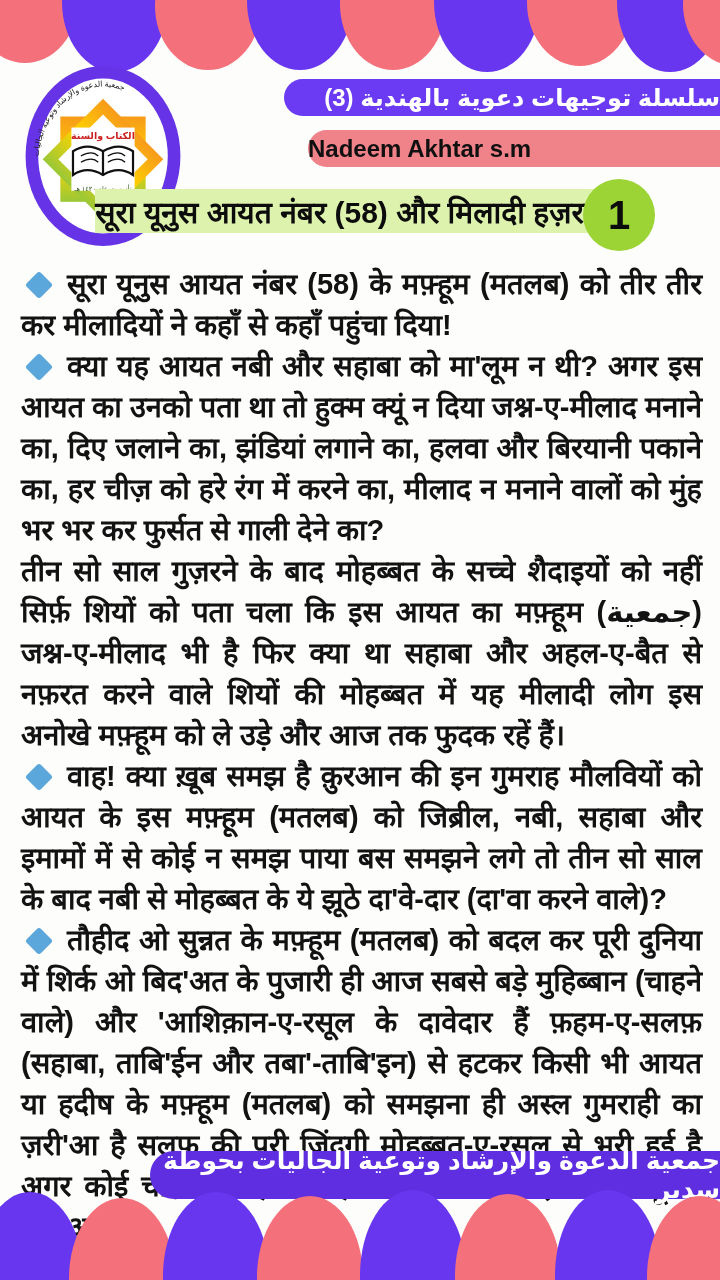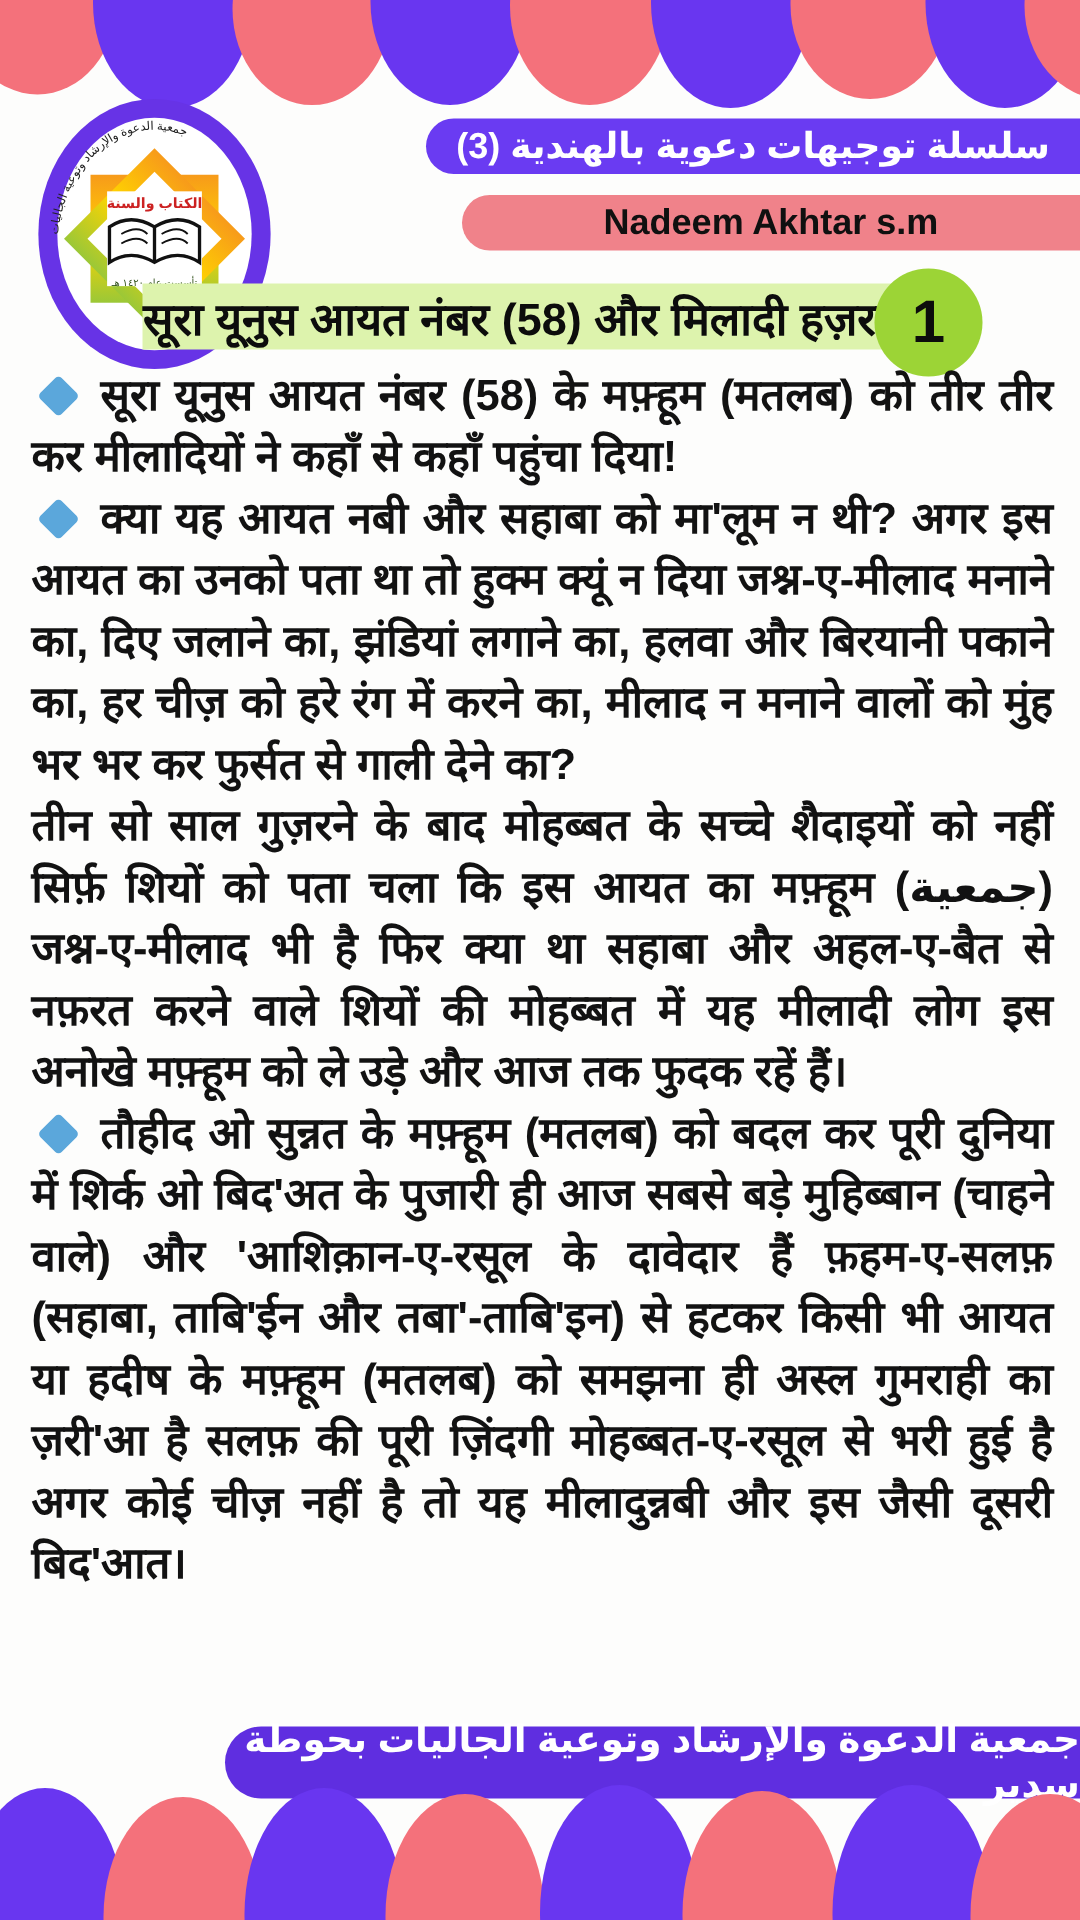--- a/index.html
+++ b/index.html
@@ -14,21 +14,21 @@
   .sc{position:absolute;border-radius:50%;}
   .c-red{background:var(--scallop-red,#F4717B);}
   .c-purple{background:var(--scallop-purple,#6936F0);}
 
   
   .logo{position:absolute;left:24px;top:64px;width:158px;height:184px;}
 
   
   .banner{
     position:absolute;right:0;
-    display:flex;align-items:center;justify-content:center;
+    display:flex;align-items:center;
     color:#fff;font-weight:bold;
   }
   .banner.series{
     left:284px;top:79px;height:37px;
     background:var(--banner-purple,#6A3BF2);
     border-radius:20px 0 0 20px;
     font-size:24px;
   }
   .banner.author{
     left:308px;top:130px;height:37px;
@@ -53,21 +53,21 @@
   .num-circle{
     position:absolute;left:583px;top:179px;width:72px;height:72px;
     border-radius:50%;
     background:var(--number-green,#9CD436);
     display:flex;align-items:center;justify-content:center;
     font-size:40px;font-weight:bold;color:#0c0c0c;
   }
 
   
   .body-text{
-    position:absolute;left:21px;top:244px;width:681px;
+    position:absolute;left:21px;top:264px;width:681px;
     font-size:29px;line-height:41px;font-weight:600;
     color:#121212;text-align:justify;
   }
   .body-text p{margin:0;}
   .diamond{
     display:inline-block;width:20px;height:20px;
     background:var(--bullet-blue,#5BA7DB);
     border-radius:3px;
     transform:rotate(45deg);
     margin:0 18px 0 8px;
@@ -131,20 +131,21 @@
     <span>सूरा यूनुस आयत नंबर (58) और मिलादी हज़रात</span>
   </div>
   <div class="num-circle">
     <span>1</span>
   </div>
 
   <div class="body-text" id="paragraphs">
       <p><span class="diamond"></span>सूरा यूनुस आयत नंबर (58) के मफ़्हूम (मतलब) को तीर तीर कर मीलादियों ने कहाँ से कहाँ पहुंचा दिया!</p>
       <p><span class="diamond"></span>क्या यह आयत नबी और सहाबा को मा'लूम न थी? अगर इस आयत का उनको पता था तो हुक्म क्यूं न दिया जश्न-ए-मीलाद मनाने का, दिए जलाने का, झंडियां लगाने का, हलवा और बिरयानी पकाने का, हर चीज़ को हरे रंग में करने का, मीलाद न मनाने वालों को मुंह भर भर कर फुर्सत से गाली देने का?</p>
       <p>तीन सो साल गुज़रने के बाद मोहब्बत के सच्चे शैदाइयों को नहीं सिर्फ़ शियों को पता चला कि इस आयत का मफ़्हूम (جمعية) जश्न-ए-मीलाद भी है फिर क्या था सहाबा और अहल-ए-बैत से नफ़रत करने वाले शियों की मोहब्बत में यह मीलादी लोग इस अनोखे मफ़्हूम को ले उड़े और आज तक फुदक रहें हैं।</p>
+      <p><span class="diamond"></span>वाह! क्या ख़ूब समझ है क़ुरआन की इन गुमराह मौलवियों को आयत के इस मफ़्हूम (मतलब) को जिब्रील, नबी, सहाबा और इमामों में से कोई न समझ पाया बस समझने लगे तो तीन सो साल के बाद नबी से मोहब्बत के ये झूठे दा'वे-दार (दा'वा करने वाले)?</p>
       <p><span class="diamond"></span>तौहीद ओ सुन्नत के मफ़्हूम (मतलब) को बदल कर पूरी दुनिया में शिर्क ओ बिद'अत के पुजारी ही आज सबसे बड़े मुहिब्बान (चाहने वाले) और 'आशिक़ान-ए-रसूल के दावेदार हैं फ़हम-ए-सलफ़ (सहाबा, ताबि'ईन और तबा'-ताबि'इन) से हटकर किसी भी आयत या हदीष के मफ़्हूम (मतलब) को समझना ही अस्ल गुमराही का ज़री'आ है सलफ़ की पूरी ज़िंदगी मोहब्बत-ए-रसूल से भरी हुई है अगर कोई चीज़ नहीं है तो यह मीलादुन्नबी और इस जैसी दूसरी बिद'आत।</p>
     </div>
 
   <div class="banner org" dir="rtl">
     <span>جمعية الدعوة والإرشاد وتوعية الجاليات بحوطة سدير</span>
   </div>
 
   <div>
     <div class="sc c-purple" style="left:-23px;bottom:-80px;width:106px;height:168px;"></div>
     <div class="sc c-red" style="left:69px;bottom:-78px;width:106px;height:160px;"></div>

